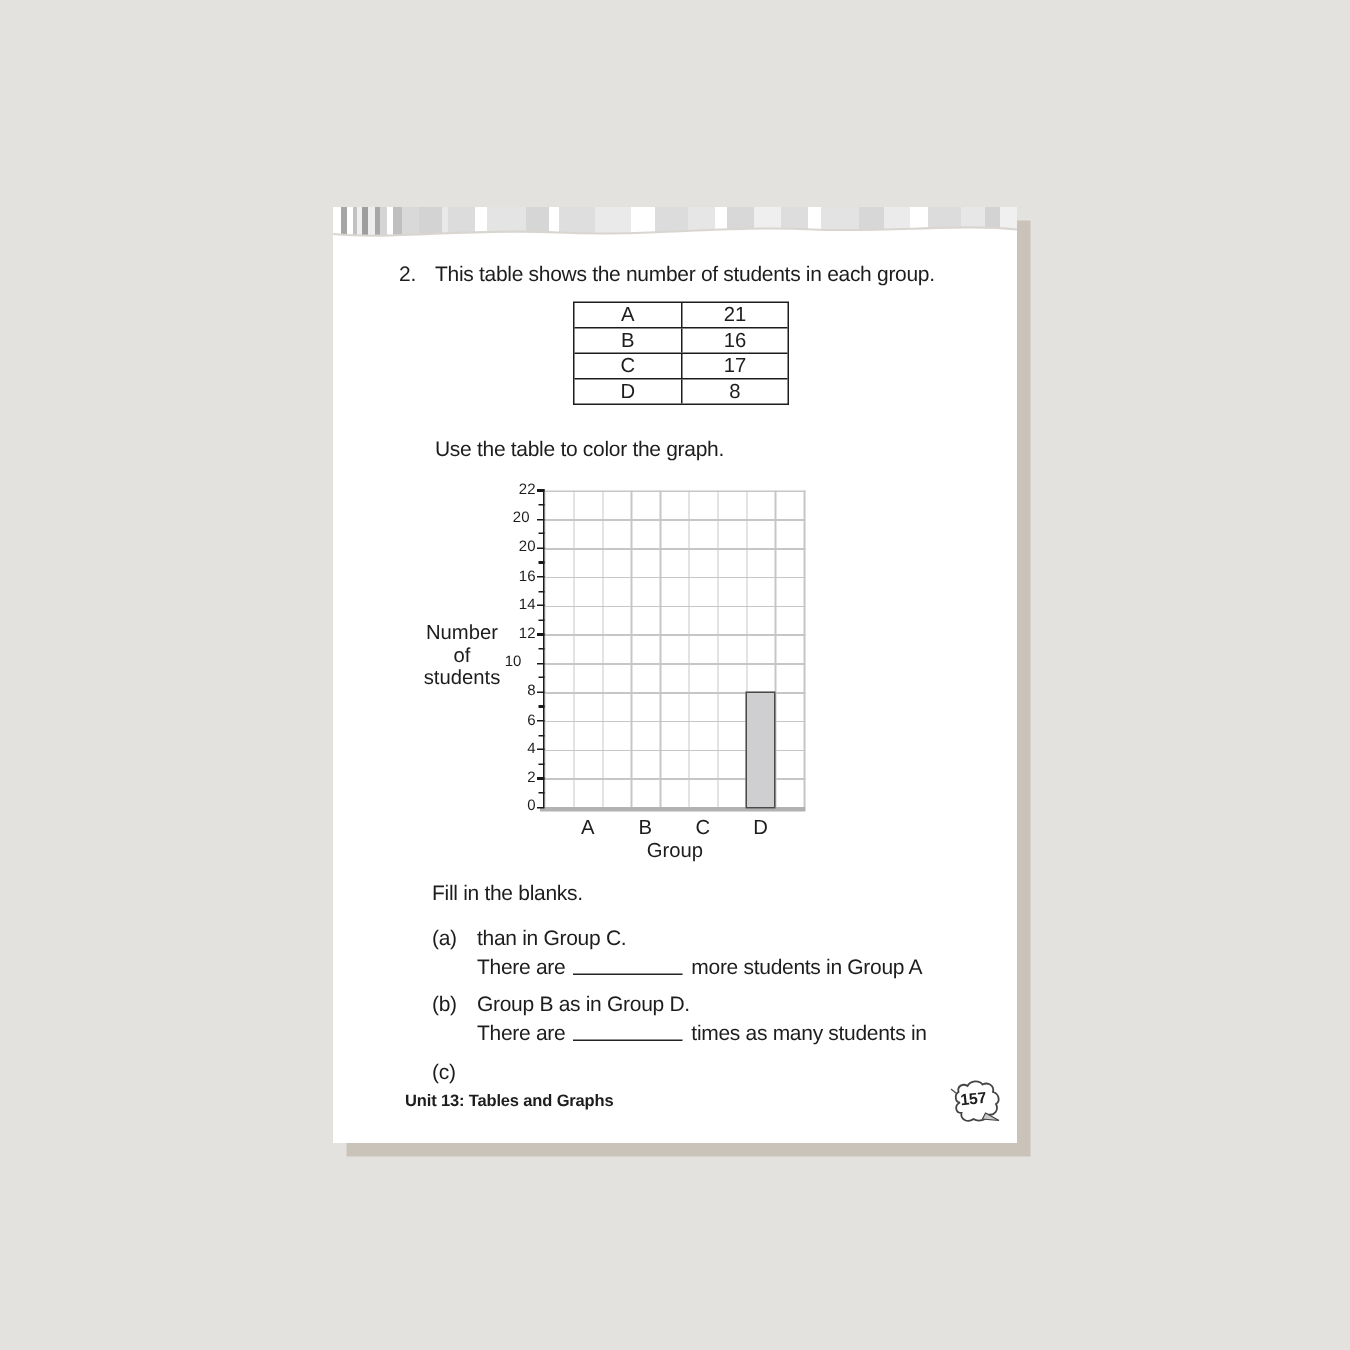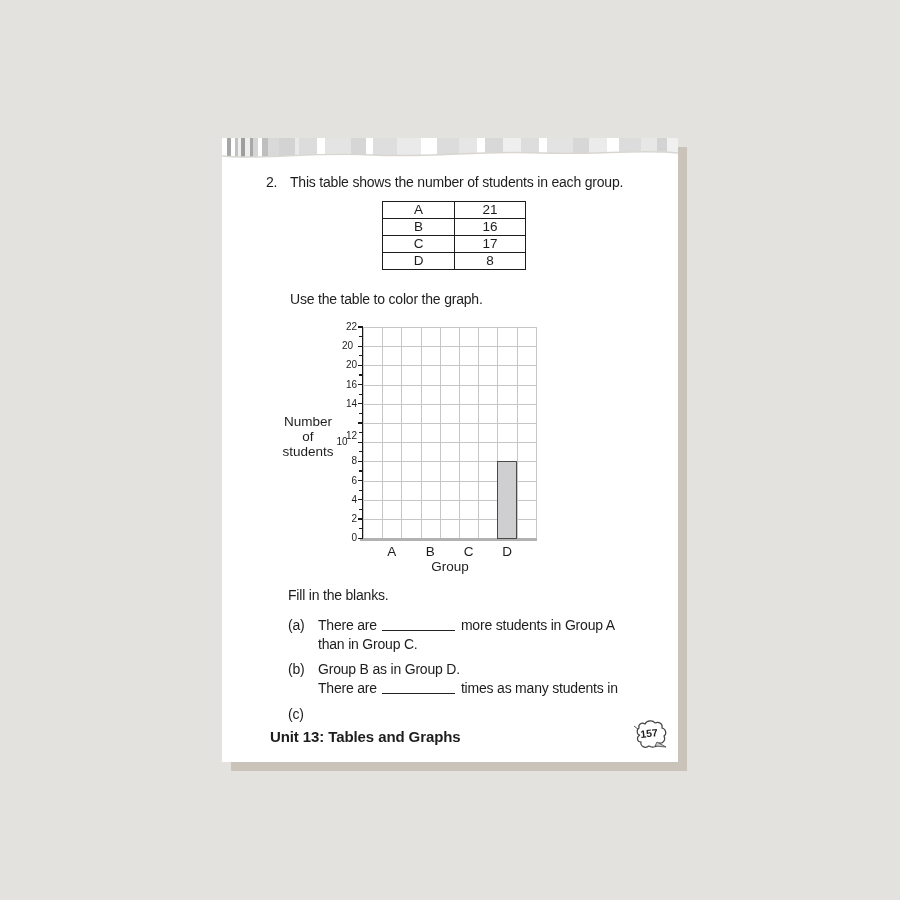--- a/index.html
+++ b/index.html
@@ -56,21 +56,21 @@
   .xaxis-title{position:absolute;left:141px;top:421px;width:174px;text-align:center;font-size:13.5px;}
 
   .fill-heading{position:absolute;left:66px;top:449px;font-size:14px;letter-spacing:-0.2px;}
   .q-item{position:absolute;left:66px;display:flex;font-size:14px;letter-spacing:-0.2px;line-height:19px;}
   .q-item .q-label{width:30px;flex:none;}
   .q-item-a{top:477.5px;}
   .q-item-b{top:522px;}
   .q-item-c{top:567px;}
   .blank{display:inline-block;width:73px;height:2px;border-bottom:1.3px solid #222;margin:0 6px 0 5px;transform:translateY(1px);}
 
-  .footer-unit{position:absolute;left:48px;top:590px;font-size:15px;font-weight:bold;letter-spacing:-0.1px;}
+  .footer-unit{position:absolute;left:48px;top:590px;font-size:11px;font-weight:bold;letter-spacing:-0.1px;}
   .page-badge{position:absolute;left:410px;top:581px;width:38px;height:30px;}
   .page-badge .page-num{
     position:absolute;left:3px;top:8px;width:28px;text-align:center;
     font-size:10.5px;font-weight:bold;transform:rotate(-6deg);
   }
 </style>
 </head>
 <body>
 
 <div class="canvas">
@@ -130,21 +130,21 @@
         <div class="tick" style="top: 342px; left: 135.5px; width: 5.5px;"></div>
         <div class="ylab" style="left: 105px; top: 334.6px;">6</div>
         <div class="tick" style="top: 332.4px; left: 136.8px; width: 4.2px;"></div>
         <div class="tick" style="top: 322.8px; left: 135.5px; width: 5.5px;"></div>
         <div class="ylab" style="left: 105px; top: 315.4px;">8</div>
         <div class="tick" style="top: 313.2px; left: 136.8px; width: 4.2px;"></div>
         <div class="tick" style="top: 303.6px; left: 135.5px; width: 5.5px;"></div>
         <div class="ylab" style="left: 105px; top: 296.2px; text-align: center;">10</div>
         <div class="tick" style="top: 294px; left: 136.8px; width: 4.2px;"></div>
         <div class="tick" style="top: 284.4px; left: 135.5px; width: 5.5px;"></div>
-        <div class="ylab" style="left: 105px; top: 290px;">12</div>
+        <div class="ylab" style="left: 105px; top: 277px;">12</div>
         <div class="tick" style="top: 274.8px; left: 136.8px; width: 4.2px;"></div>
         <div class="tick" style="top: 265.2px; left: 135.5px; width: 5.5px;"></div>
         <div class="ylab" style="left: 105px; top: 257.8px;">14</div>
         <div class="tick" style="top: 255.6px; left: 136.8px; width: 4.2px;"></div>
         <div class="tick" style="top: 246px; left: 135.5px; width: 5.5px;"></div>
         <div class="ylab" style="left: 105px; top: 238.6px;">16</div>
         <div class="tick" style="top: 236.4px; left: 136.8px; width: 4.2px;"></div>
         <div class="tick" style="top: 226.8px; left: 135.5px; width: 5.5px;"></div>
         <div class="ylab" style="left: 105px; top: 219.4px;">20</div>
         <div class="tick" style="top: 217.2px; left: 136.8px; width: 4.2px;"></div>
@@ -158,22 +158,22 @@
         <div class="xlab" style="left: 234.6px; top: 406.2px;">C</div>
         <div class="xlab" style="left: 273px; top: 406.2px;">D</div>
         <div class="bar" style="left: 275.4px; top: 323.4px; width: 19.2px; height: 77.8px; background: rgb(207, 207, 209); border-color: rgb(74, 74, 74);"></div>
       </div>
 
     <div class="fill-heading">Fill in the blanks.</div>
 
     <div class="q-item q-item-a">
       <span class="q-label">(a)</span>
       <div class="q-text">
+        <div>than in Group C.</div>
         <div><span>There are</span><span class="blank"></span><span>more students in Group A</span></div>
-        <div>than in Group C.</div>
       </div>
     </div>
 
     <div class="q-item q-item-b">
       <span class="q-label">(b)</span>
       <div class="q-text">
         <div>Group B as in Group D.</div>
         <div><span>There are</span><span class="blank"></span><span>times as many students in</span></div>
       </div>
     </div>

